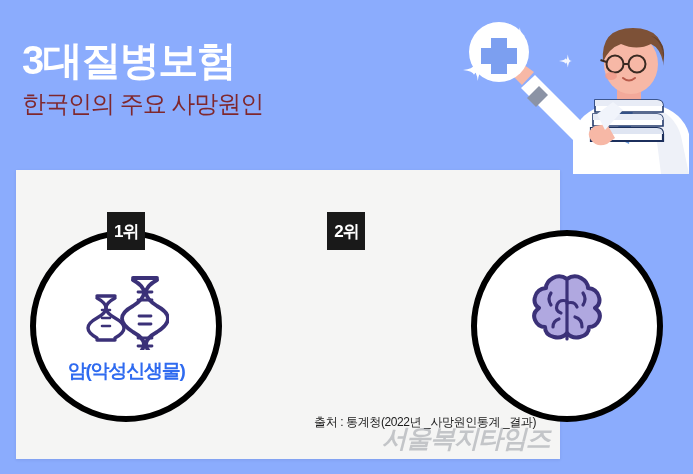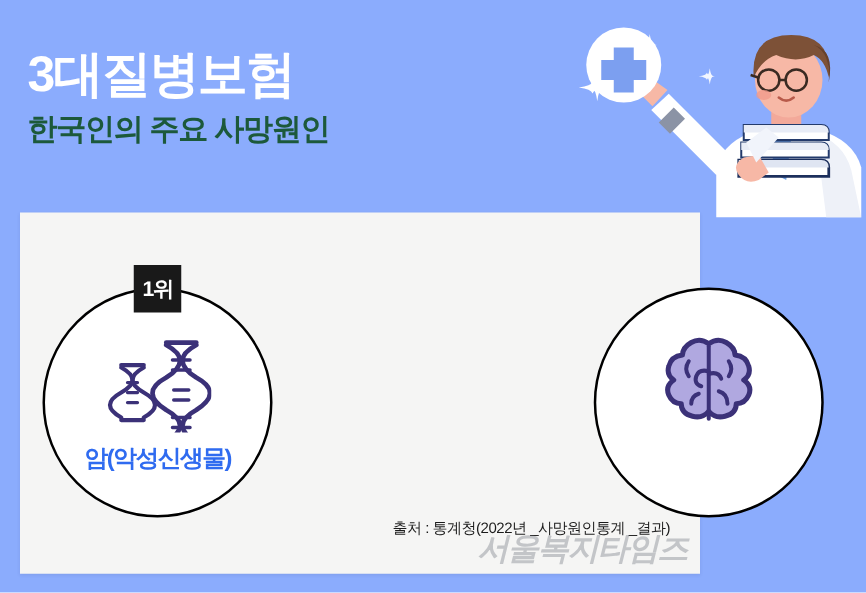--- a/index.html
+++ b/index.html
@@ -29,22 +29,22 @@
     font-size: 40px;
     font-weight: bold;
     color: #ffffff;
     letter-spacing: -1.5px;
     line-height: 1.1;
     white-space: nowrap;
   }
   .title-sub {
     margin-top: 8px;
     font-size: 24px;
-    font-weight: bold;
-    color: #14532d;
+    font-weight: normal;
+    color: #7f1d1d;
     letter-spacing: -1px;
     line-height: 1.2;
     white-space: nowrap;
     opacity: 0.93;
   }
 
   
   .illustration {
     position: absolute;
     left: 445px;
@@ -103,21 +103,21 @@
   }
   .circle {
     position: absolute;
     top: 18px;
     left: 50%;
     transform: translateX(-50%);
     width: 180px;
     height: 180px;
     border-radius: 50%;
     background: #ffffff;
-    border: 2px solid #000000;
+    border: 6px solid #000000;
     z-index: 1;
     display: flex;
     flex-direction: column;
     align-items: center;
     justify-content: flex-start;
   }
   .icon-wrap {
     margin-top: 34px;
     height: 82px;
     display: flex;
@@ -251,20 +251,21 @@
                 <path d="M50 6 h24 M50 86 h24"></path>
                 <path d="M55 20 h14 M55 28 h14 M56 44 h12 M56 52 h12 M55 66 h14 M55 74 h14" stroke-width="2.8"></path>
               </g>
             </svg>
           </div>
           <div class="item-label">암(악성신생물)</div>
         </div>
       </div>
 
       <div class="item">
+        <div class="rank-badge">2위</div>
       </div>
 
       <div class="item">
         <div class="circle">
           <div class="icon-wrap">
             <svg width="80" height="76" viewBox="0 0 80 76" xmlns="http://www.w3.org/2000/svg">
               <path d="M40 6
                        q-7 -5 -14 -1 q-7 4 -7 10
                        q-9 1 -11 9 q-2 7 4 11
                        q-7 5 -4 12 q3 7 10 7

